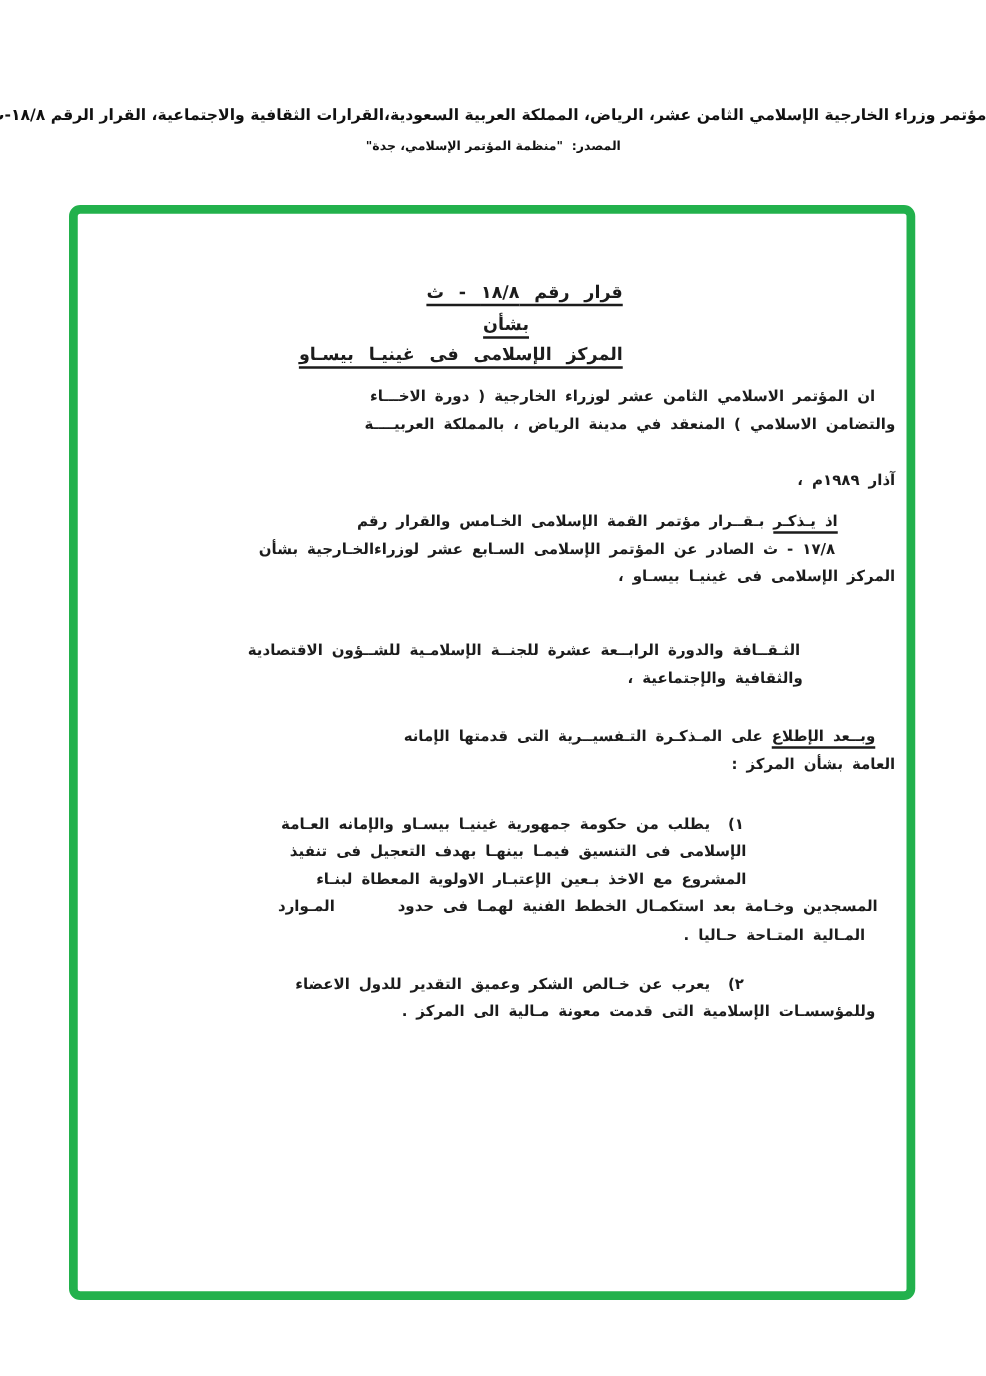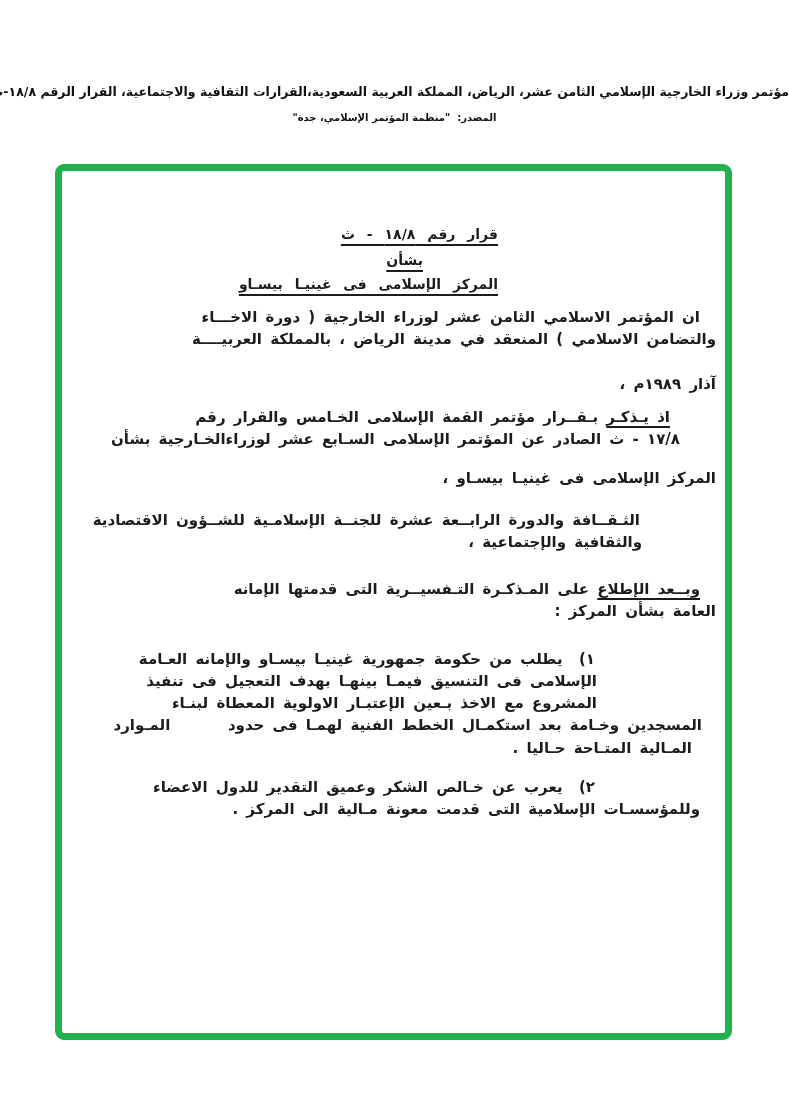--- a/index.html
+++ b/index.html
@@ -19,21 +19,21 @@
   .hdr1{top:84px;font-size:12.5px;letter-spacing:0.2px;}
   .hdr2{top:112px;font-size:10px;}
   .frame{
     position:absolute;
     left:55px;top:164px;width:677px;height:876px;
     border:7px solid #22b14c;border-radius:9px;
     box-sizing:border-box;background:#ffffff;
   }
   .line{
     position:absolute;white-space:pre;
-    font-size:15px;font-weight:700;
+    font-size:12px;font-weight:700;
     height:20px;line-height:20px;
     word-spacing:3px;letter-spacing:0.3px;
     color:#1c1c1c;
   }
   .title-line{
     font-size:14px;word-spacing:7px;letter-spacing:1px;
     text-decoration:underline;
     text-decoration-thickness:1.5px;
     text-underline-offset:5px;
   }
@@ -55,22 +55,22 @@
 
   <div class="line title-line" style="top:224px;right:291px;">قرار رقم ١٨/٨ - ث</div>
   <div class="line title-line" style="top:250px;right:366px;">بشأن</div>
   <div class="line title-line" style="top:274px;right:291px;">المركز الإسلامى فى غينيـا بيسـاو</div>
 
   <div class="line" style="top:307px;right:89px;">ان المؤتمر الاسلامي الثامن عشر لوزراء الخارجية ( دورة الاخـــاء</div>
   <div class="line" style="top:329px;right:73px;">والتضامن الاسلامي ) المنعقد في مدينة الرياض ، بالمملكة العربيــــة</div>
   <div class="line" style="top:374px;right:73px;">آذار ١٩٨٩م ،</div>
 
   <div class="line" style="top:407px;right:119px;text-align:center;"><span class="u">اذ يـذكـر</span><span> بـقــرار مؤتمر القمة الإسلامى الخـامس والقرار رقم</span></div>
-  <div class="line" style="top:429px;right:109px;">١٧/٨ - ث الصادر عن المؤتمر الإسلامى السـابع عشر لوزراءالخـارجية بشأن</div>
-  <div class="line" style="top:451px;right:73px;margin-top:17px;">المركز الإسلامى فى غينيـا بيسـاو ،</div>
+  <div class="line" style="top:429px;right:121px;">١٧/٨ - ث الصادر عن المؤتمر الإسلامى السـابع عشر لوزراءالخـارجية بشأن</div>
+  <div class="line" style="top:451px;right:73px;">المركز الإسلامى فى غينيـا بيسـاو ،</div>
 
   <div class="line" style="top:510px;right:149px;">الثـقــافة والدورة الرابــعة عشرة للجنــة الإسلامـية للشــؤون الاقتصادية</div>
   <div class="line" style="top:532px;right:147px;">والثقافية والإجتماعية ،</div>
 
   <div class="line" style="top:579px;right:89px;"><span class="u">وبــعد الإطلاع</span><span> على المـذكـرة التـفسيــرية التى قدمتها الإمانه</span></div>
   <div class="line" style="top:601px;right:73px;">العامة بشأن المركز :</div>
 
   <div class="line" style="top:649px;right:194px;">١)  يطلب من حكومة جمهورية غينيـا بيسـاو والإمانه العـامة</div>
   <div class="line" style="top:671px;right:192px;">الإسلامى فى التنسيق فيمـا بينهـا بهدف التعجيل فى تنفيذ</div>
   <div class="line" style="top:693px;right:192px;">المشروع مع الاخذ بـعين الإعتبـار الاولوية المعطاة لبنـاء</div>

